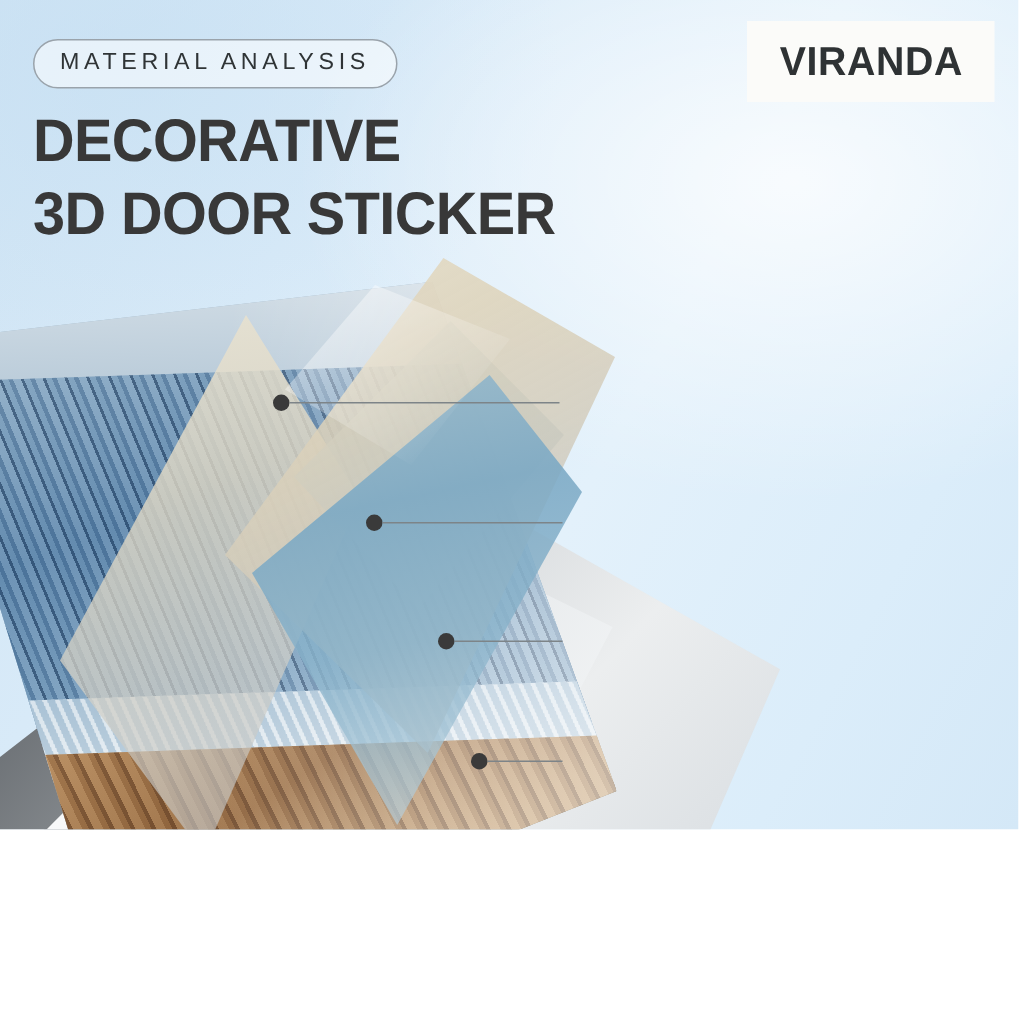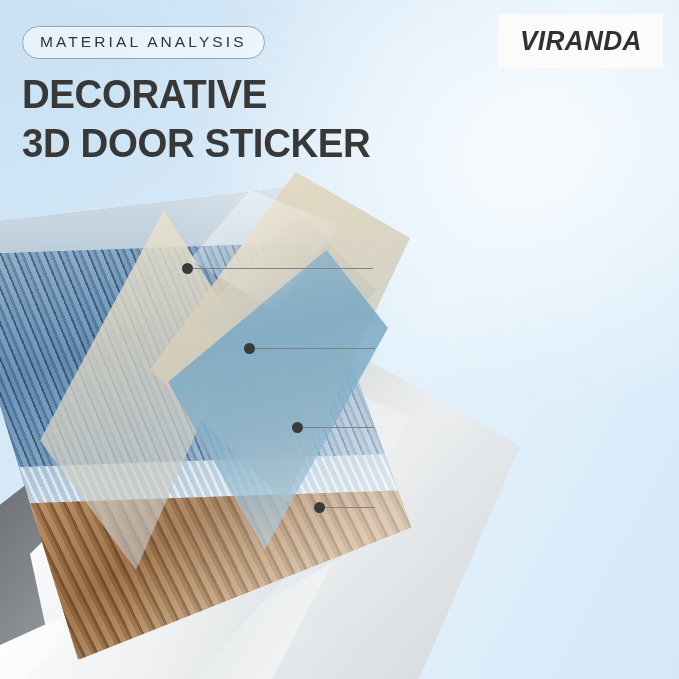--- a/index.html
+++ b/index.html
@@ -3,21 +3,21 @@
 <meta charset="utf-8">
 <style>
   html, body {
     margin: 0;
     padding: 0;
     background: #ffffff;
   }
   #poster {
     position: relative;
     width: 679px;
-    height: 679px;
+    height: 553px;
     overflow: hidden;
     font-family: "Liberation Sans", sans-serif;
     background: linear-gradient(118deg, #cfe4f4 0%, #d8eaf8 28%, #e3f1fb 58%, #dbedfa 82%, #d4e8f7 100%);
   }
 
   
   .bg-sheen {
     position: absolute;
     inset: 0;
     background:
@@ -58,21 +58,20 @@
   .logo-box {
     position: absolute;
     right: 16px;
     top: 14px;
     width: 165px;
     height: 54px;
     background: #fbfbf9;
     display: flex;
     align-items: center;
     justify-content: center;
-    font-style: italic;
   }
   .logo-text {
     font-size: 27px;
     font-weight: bold;
     color: #2e3234;
     letter-spacing: 0.4px;
     transform: scaleX(0.97);
   }
 
   

